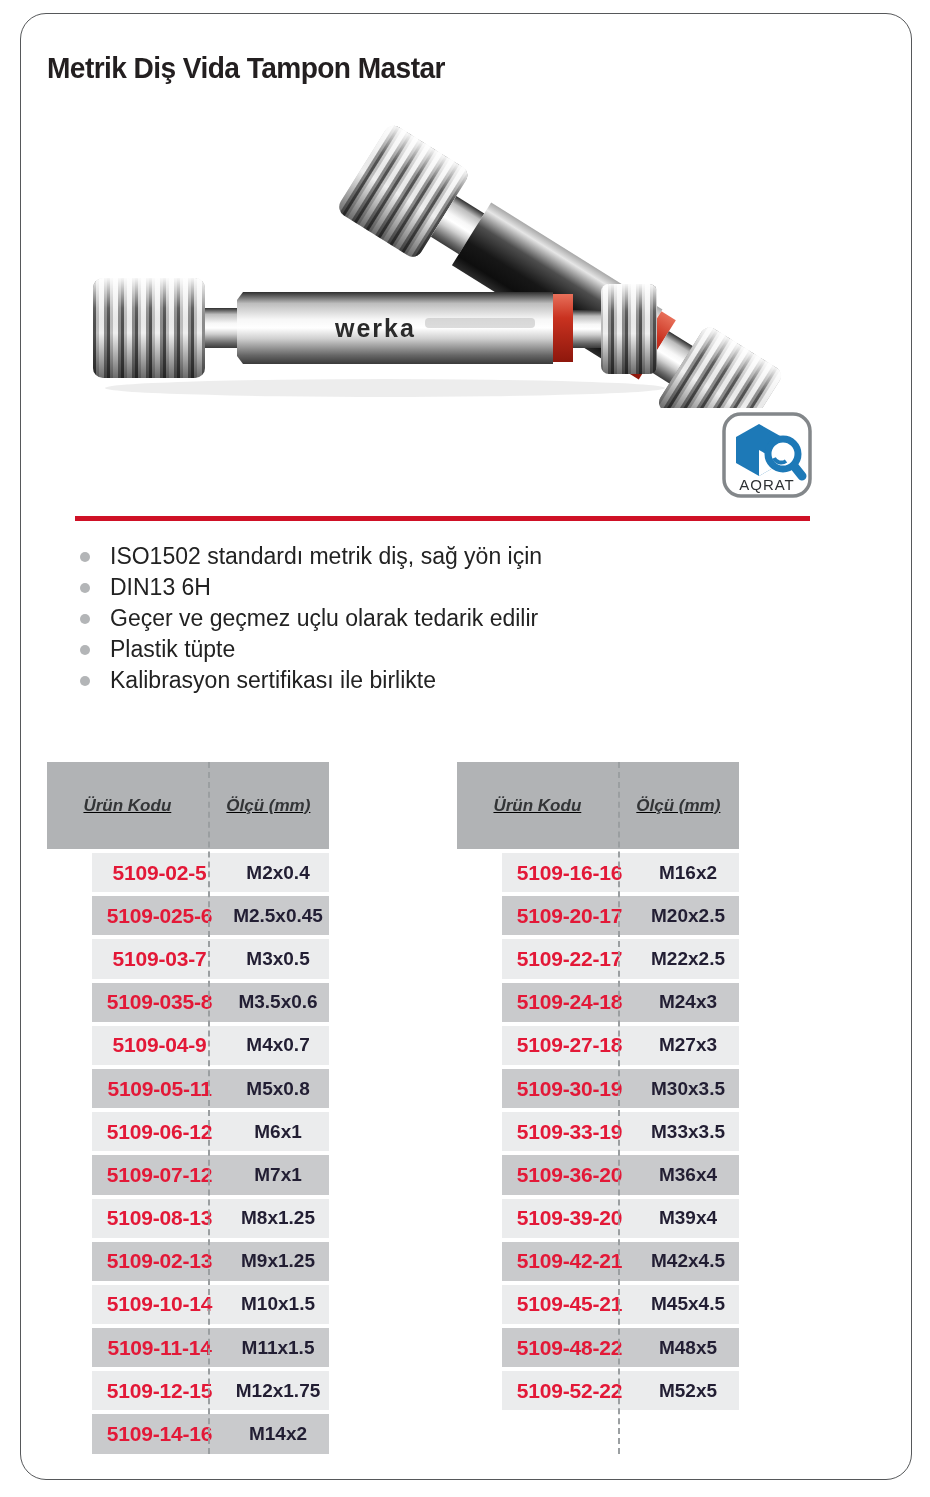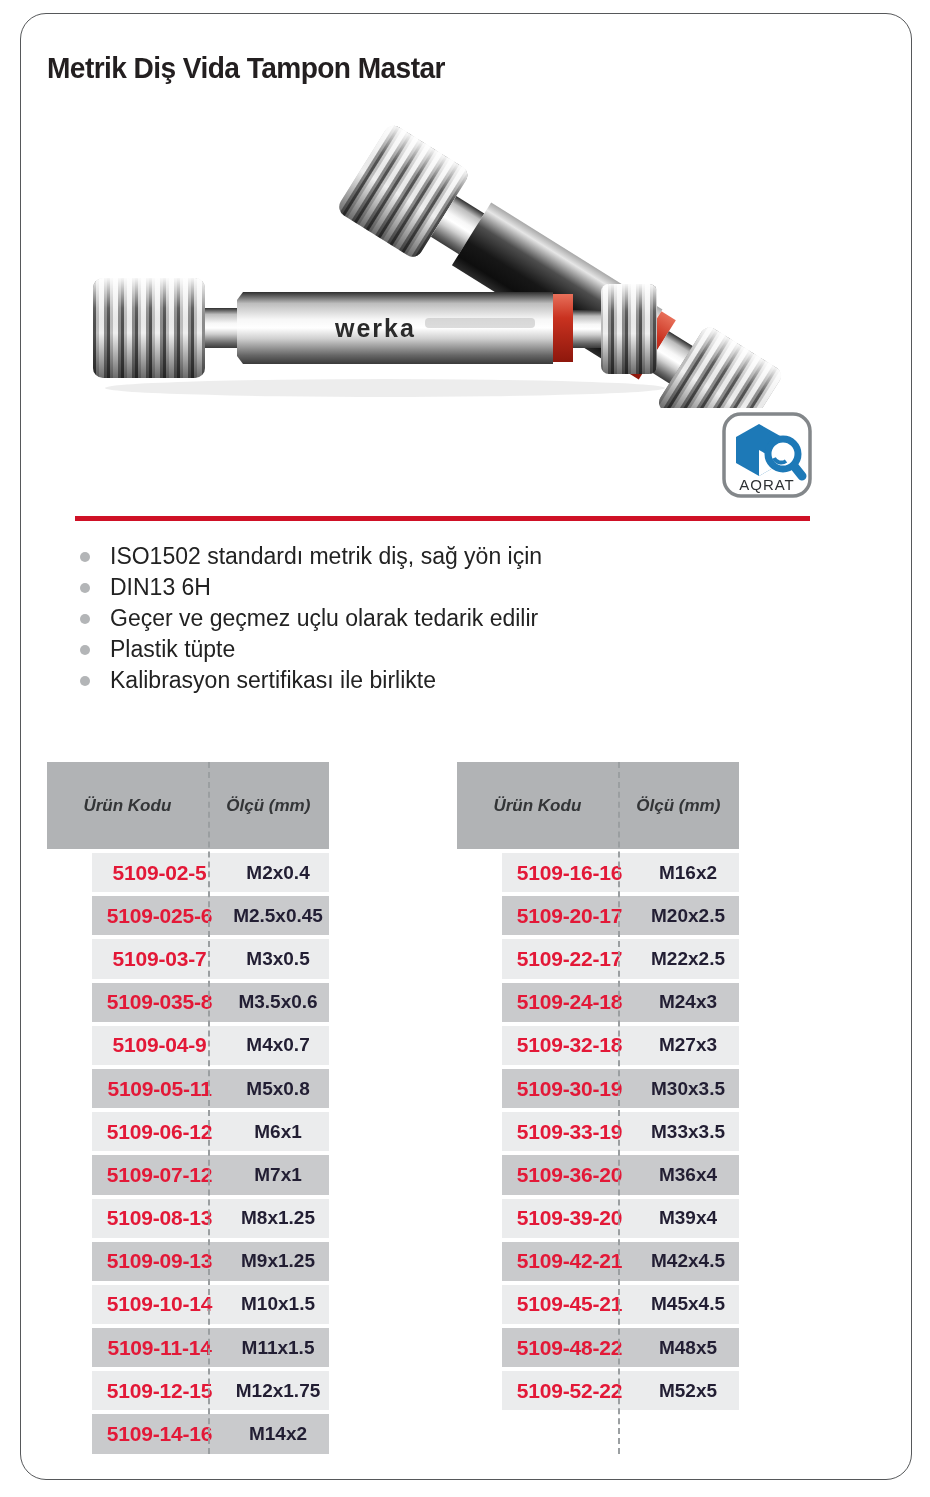--- a/index.html
+++ b/index.html
@@ -11,21 +11,21 @@
        color:#231f20;letter-spacing:-0.6px;transform:scaleX(.97);transform-origin:left;}
   .photo{position:absolute;left:85px;top:96px;width:740px;height:312px;}
   .badge{position:absolute;left:722px;top:412px;width:90px;height:86px;}
   .red-rule{position:absolute;left:75px;top:516px;width:735px;height:5px;background:#cf1126;}
   .features{position:absolute;left:80px;top:541px;list-style:none;margin:0;padding:0;}
   .feature{display:flex;align-items:center;height:31px;font-size:23px;color:#222222;}
   .bullet-dot{width:10px;height:10px;border-radius:50%;background:#b3b5b7;
        margin-right:20px;flex:0 0 auto;}
   .gauge-table{position:absolute;top:762px;width:282px;}
   .gauge-table.left{left:47px;} .gauge-table.right{left:457px;}
-  .t-header{height:87px;margin-bottom:4px;background:#b1b3b5;display:flex;align-items:center;}
+  .t-header{height:87px;margin-bottom:4px;background:#b1b3b5;display:flex;align-items:center;text-decoration:underline;}
   .t-header .cell{font-style:italic;font-weight:bold;font-size:17px;color:#333537;}
   .t-rows .t-row{height:39.2px;margin-bottom:4px;display:flex;align-items:center;margin-left:45px;}
   .t-rows .t-row:nth-child(odd){background:#ebeced;}
   .t-rows .t-row:nth-child(even){background:#c9cacc;}
   .cell{display:flex;align-items:center;justify-content:center;}
   .cell.c1{width:57%;} .cell.c2{width:43%;}
   .code-cell{font-weight:bold;font-size:21px;color:#e31837;letter-spacing:-0.2px;}
   .size-cell{font-weight:bold;font-size:19px;color:#221e33;}
   .col-divider{position:absolute;left:57%;top:0;height:692px;width:0;
        border-left:2px dashed #9b9fa1;}
@@ -189,21 +189,21 @@
       <div class="cell c1 code-cell">5109-07-12</div>
       <div class="cell c2 size-cell">M7x1</div>
     </div>
 
     <div class="t-row">
       <div class="cell c1 code-cell">5109-08-13</div>
       <div class="cell c2 size-cell">M8x1.25</div>
     </div>
 
     <div class="t-row">
-      <div class="cell c1 code-cell">5109-09-13</div>
+      <div class="cell c1 code-cell">5109-02-13</div>
       <div class="cell c2 size-cell">M9x1.25</div>
     </div>
 
     <div class="t-row">
       <div class="cell c1 code-cell">5109-10-14</div>
       <div class="cell c2 size-cell">M10x1.5</div>
     </div>
 
     <div class="t-row">
       <div class="cell c1 code-cell">5109-11-14</div>
@@ -244,21 +244,21 @@
       <div class="cell c1 code-cell">5109-22-17</div>
       <div class="cell c2 size-cell">M22x2.5</div>
     </div>
 
     <div class="t-row">
       <div class="cell c1 code-cell">5109-24-18</div>
       <div class="cell c2 size-cell">M24x3</div>
     </div>
 
     <div class="t-row">
-      <div class="cell c1 code-cell">5109-32-18</div>
+      <div class="cell c1 code-cell">5109-27-18</div>
       <div class="cell c2 size-cell">M27x3</div>
     </div>
 
     <div class="t-row">
       <div class="cell c1 code-cell">5109-30-19</div>
       <div class="cell c2 size-cell">M30x3.5</div>
     </div>
 
     <div class="t-row">
       <div class="cell c1 code-cell">5109-33-19</div>

